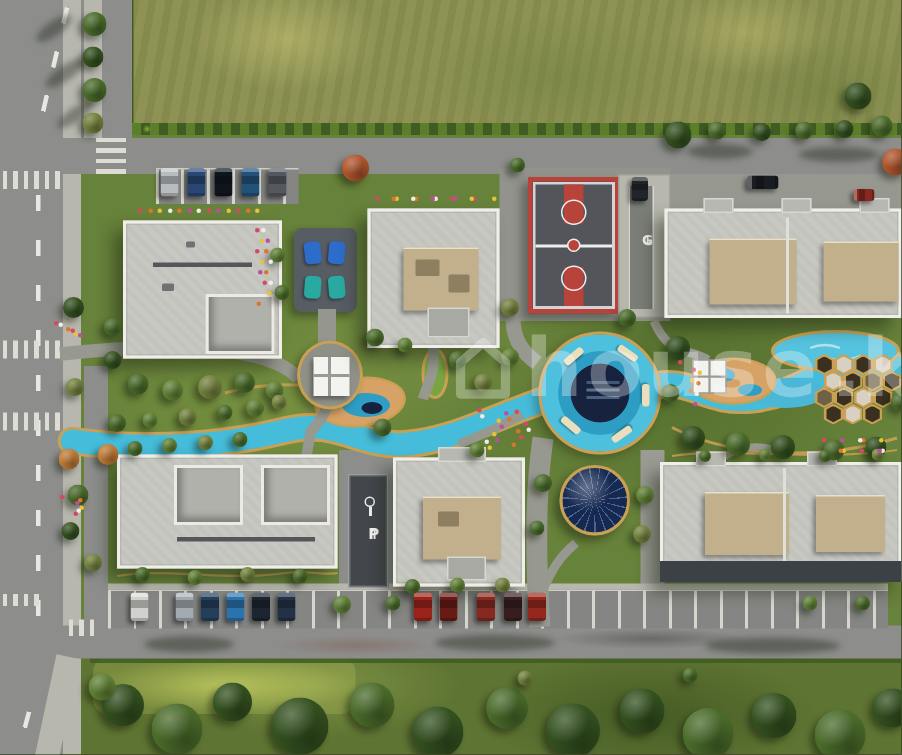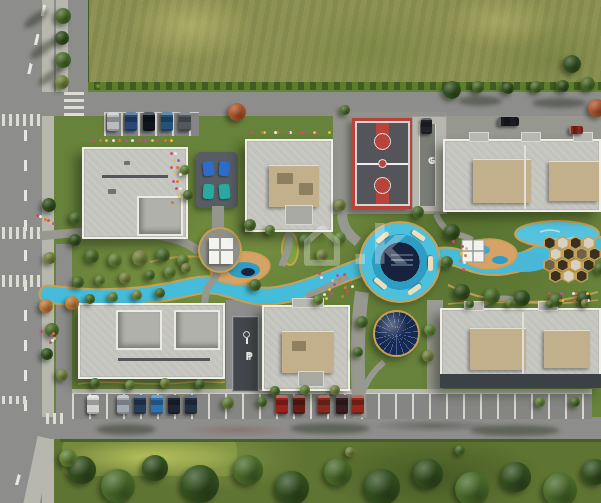--- a/index.html
+++ b/index.html
@@ -577,16 +577,17 @@
       <div class="fdot" style="left: 462px; top: 268px; background-color: rgb(184, 79, 160);"></div>
       <div class="fdot" style="left: 461px; top: 245px; background-color: rgb(210, 75, 99);"></div>
       <div class="fdot" style="left: 460px; top: 252px; background-color: rgb(232, 194, 58);"></div>
       <div class="fdot" style="left: 459px; top: 259px; background-color: rgb(224, 116, 46);"></div>
     </div>
 
   <div id="watermark" style="opacity: 0.3; color: rgb(255, 255, 255);">
     <svg width="44" height="44" viewBox="0 0 50 50">
       <path d="M8 44 V20 L25 5 L42 20 V44 Z" fill="none" stroke="#ffffff" stroke-width="7" stroke-linejoin="round"></path>
     </svg>
+    <span class="wtxt">house</span>
     <span class="wsuf">.k</span>
   </div>
 
 </div>
 
 </body></html>

